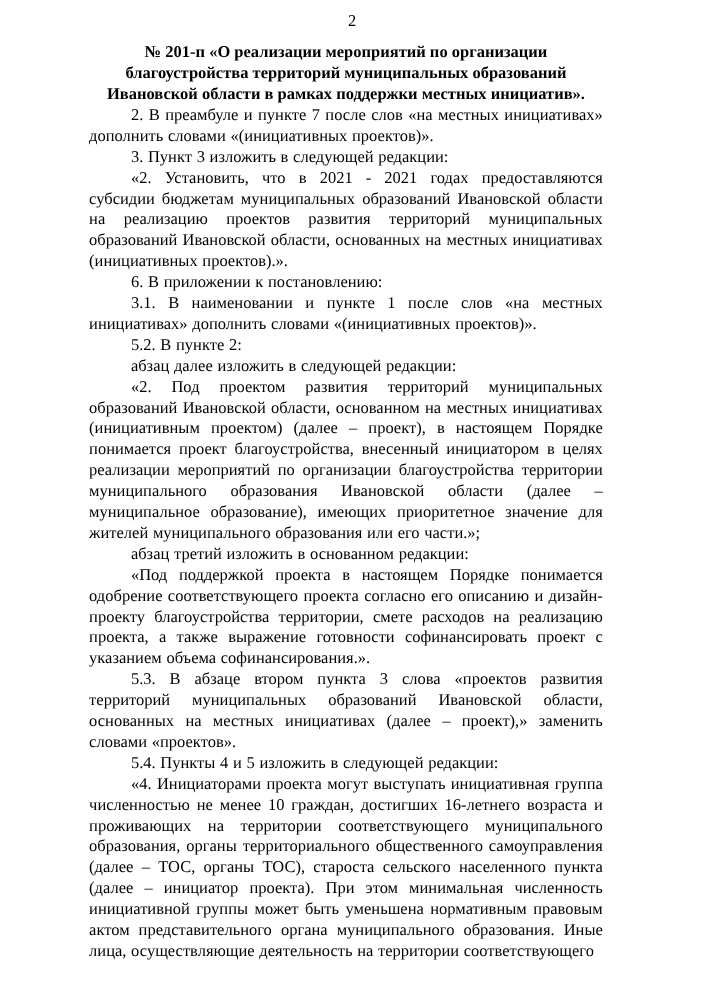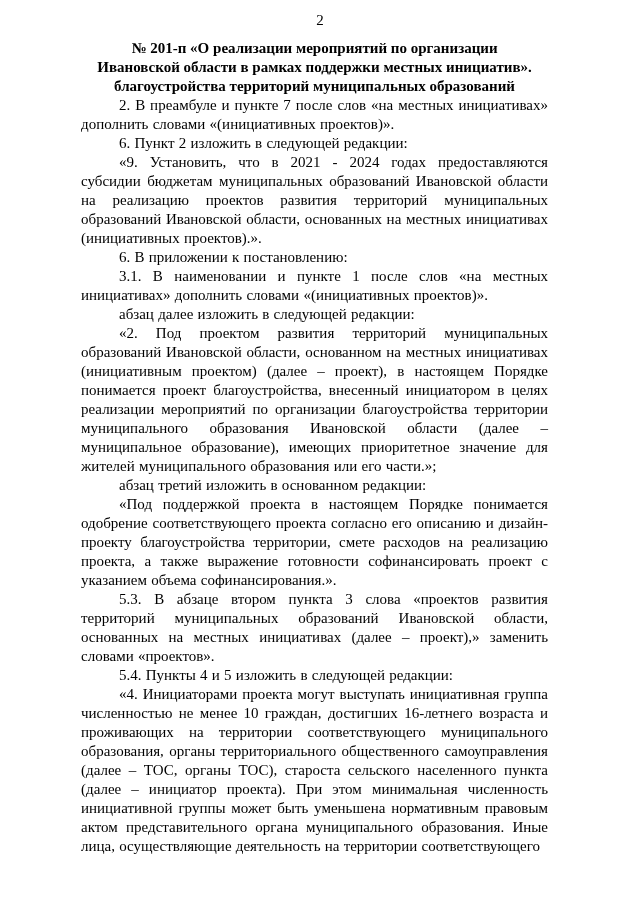--- a/index.html
+++ b/index.html
@@ -48,30 +48,31 @@
 <body>
 
 <div class="page">
 
   <div class="page-number">2</div>
 
   <div class="content">
 
     <div class="heading">
       <div>№ 201-п «О реализации мероприятий по организации</div>
+      <div>благоустройства территорий муниципальных образований</div>
       <div>Ивановской области в рамках поддержки местных инициатив».</div>
-      <div>благоустройства территорий муниципальных образований</div>
     </div>
 
     <div class="body-text">
       <p>2. В преамбуле и пункте 7 после слов «на местных инициативах» дополнить словами «(инициативных проектов)».</p>
-      <p>6. Пункт 2 изложить в следующей редакции:</p>
-      <p>«9. Установить, что в 2021 - 2024 годах предоставляются субсидии бюджетам муниципальных образований Ивановской области на реализацию проектов развития территорий муниципальных образований Ивановской области, основанных на местных инициативах (инициативных проектов).».</p>
+      <p>3. Пункт 3 изложить в следующей редакции:</p>
+      <p>«2. Установить, что в 2021 - 2021 годах предоставляются субсидии бюджетам муниципальных образований Ивановской области на реализацию проектов развития территорий муниципальных образований Ивановской области, основанных на местных инициативах (инициативных проектов).».</p>
       <p>6. В приложении к постановлению:</p>
       <p>3.1. В наименовании и пункте 1 после слов «на местных инициативах» дополнить словами «(инициативных проектов)».</p>
+      <p>5.2. В пункте 2:</p>
       <p>абзац далее изложить в следующей редакции:</p>
       <p>«2. Под проектом развития территорий муниципальных образований Ивановской области, основанном на местных инициативах (инициативным проектом) (далее – проект), в настоящем Порядке понимается проект благоустройства, внесенный инициатором в целях реализации мероприятий по организации благоустройства территории муниципального образования Ивановской области (далее – муниципальное образование), имеющих приоритетное значение для жителей муниципального образования или его части.»;</p>
       <p>абзац третий изложить в основанном редакции:</p>
       <p>«Под поддержкой проекта в настоящем Порядке понимается одобрение соответствующего проекта согласно его описанию и дизайн-проекту благоустройства территории, смете расходов на реализацию проекта, а также выражение готовности софинансировать проект с указанием объема софинансирования.».</p>
       <p>5.3. В абзаце втором пункта 3 слова «проектов развития территорий муниципальных образований Ивановской области, основанных на местных инициативах (далее – проект),» заменить словами «проектов».</p>
       <p>5.4. Пункты 4 и 5 изложить в следующей редакции:</p>
       <p>«4. Инициаторами проекта могут выступать инициативная группа численностью не менее 10 граждан, достигших 16-летнего возраста и проживающих на территории соответствующего муниципального образования, органы территориального общественного самоуправления (далее – ТОС, органы ТОС), староста сельского населенного пункта (далее – инициатор проекта). При этом минимальная численность инициативной группы может быть уменьшена нормативным правовым актом представительного органа муниципального образования. Иные лица, осуществляющие деятельность на территории соответствующего</p>
     </div>
 
   </div>

